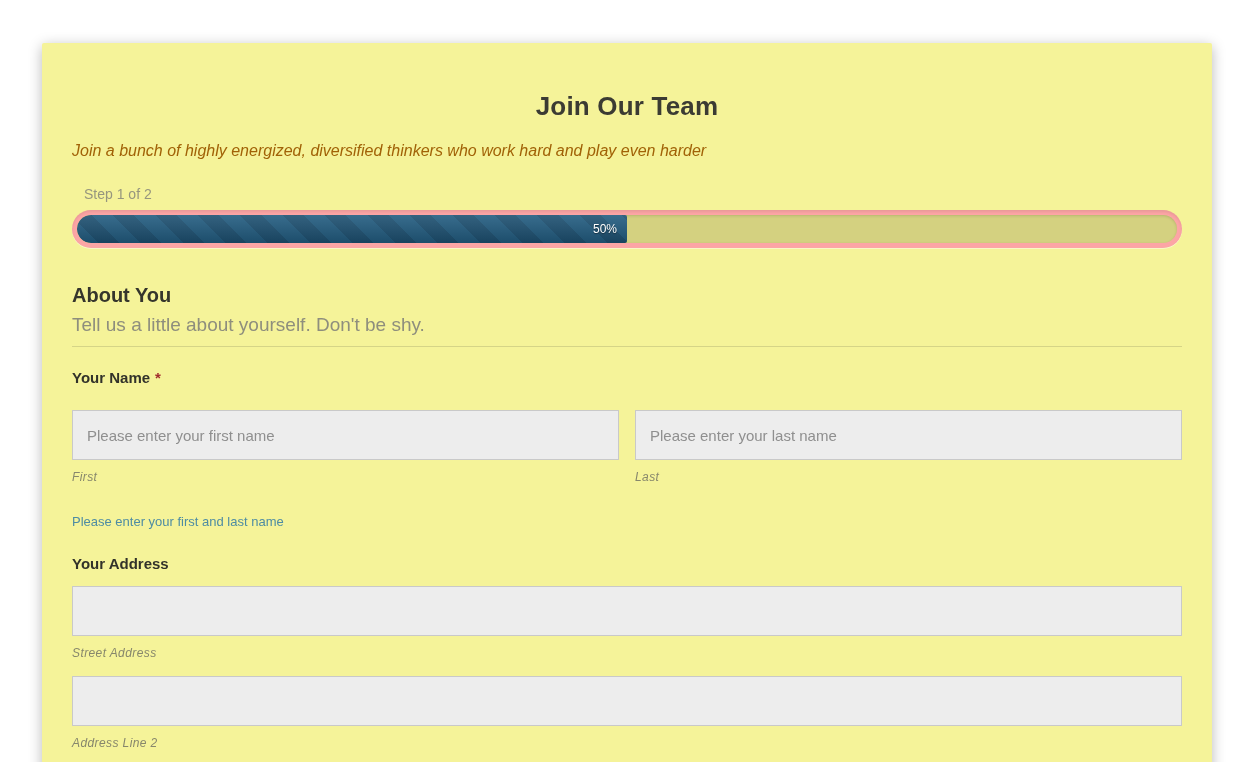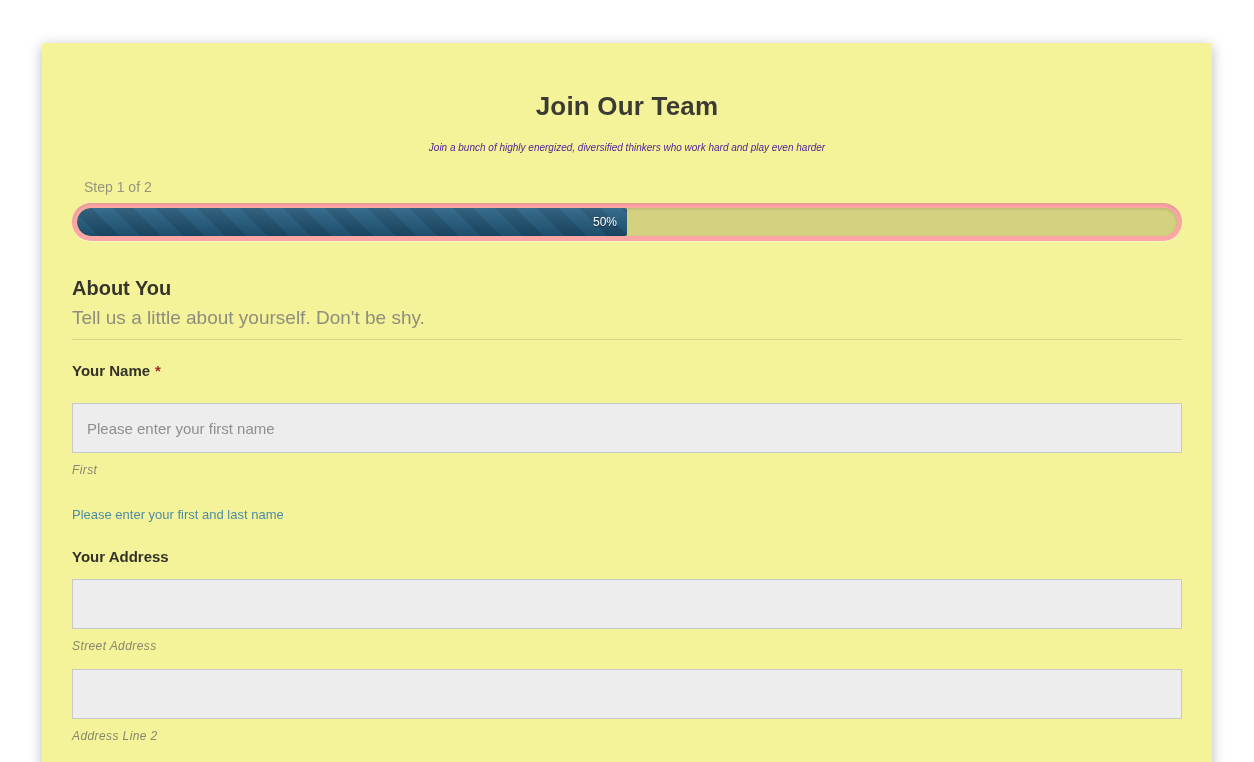--- a/index.html
+++ b/index.html
@@ -26,24 +26,23 @@
     margin: 0;
     padding-top: 48px;
     text-align: center;
     font-size: 26px;
     font-weight: bold;
     color: #3b3b33;
     letter-spacing: 0.2px;
   }
   .form-subtitle {
     margin: 20px 0 0;
-    text-align: center;
     font-style: italic;
-    font-size: 10px;
-    color: #4c1d95;
+    font-size: 16px;
+    color: #a16207;
   }
   
   .progress-section { margin-top: 26px; }
   .step-label {
     margin: 0 0 8px 12px;
     font-size: 14px;
     color: #96967e;
   }
   .progress-outer {
     height: 38px;
@@ -161,20 +160,24 @@
     <hr class="section-divider">
   </div>
 
   <div class="field-label"><span>Your Name</span><span class="required-mark">*</span></div>
 
   <div class="name-row">
     <div class="name-col">
       <input type="text" class="text-input" placeholder="Please enter your first name" style="">
       <div class="sublabel">First</div>
     </div>
+    <div class="name-col">
+      <input type="text" class="text-input" placeholder="Please enter your last name" style="">
+      <div class="sublabel">Last</div>
+    </div>
   </div>
 
   <div class="instruction">Please enter your first and last name</div>
 
   <div class="field-label address-label">Your Address</div>
 
   <input type="text" class="text-input full-input" placeholder="" style="">
   <div class="sublabel">Street Address</div>
 
   <input type="text" class="text-input full-input-2" placeholder="" style="">

